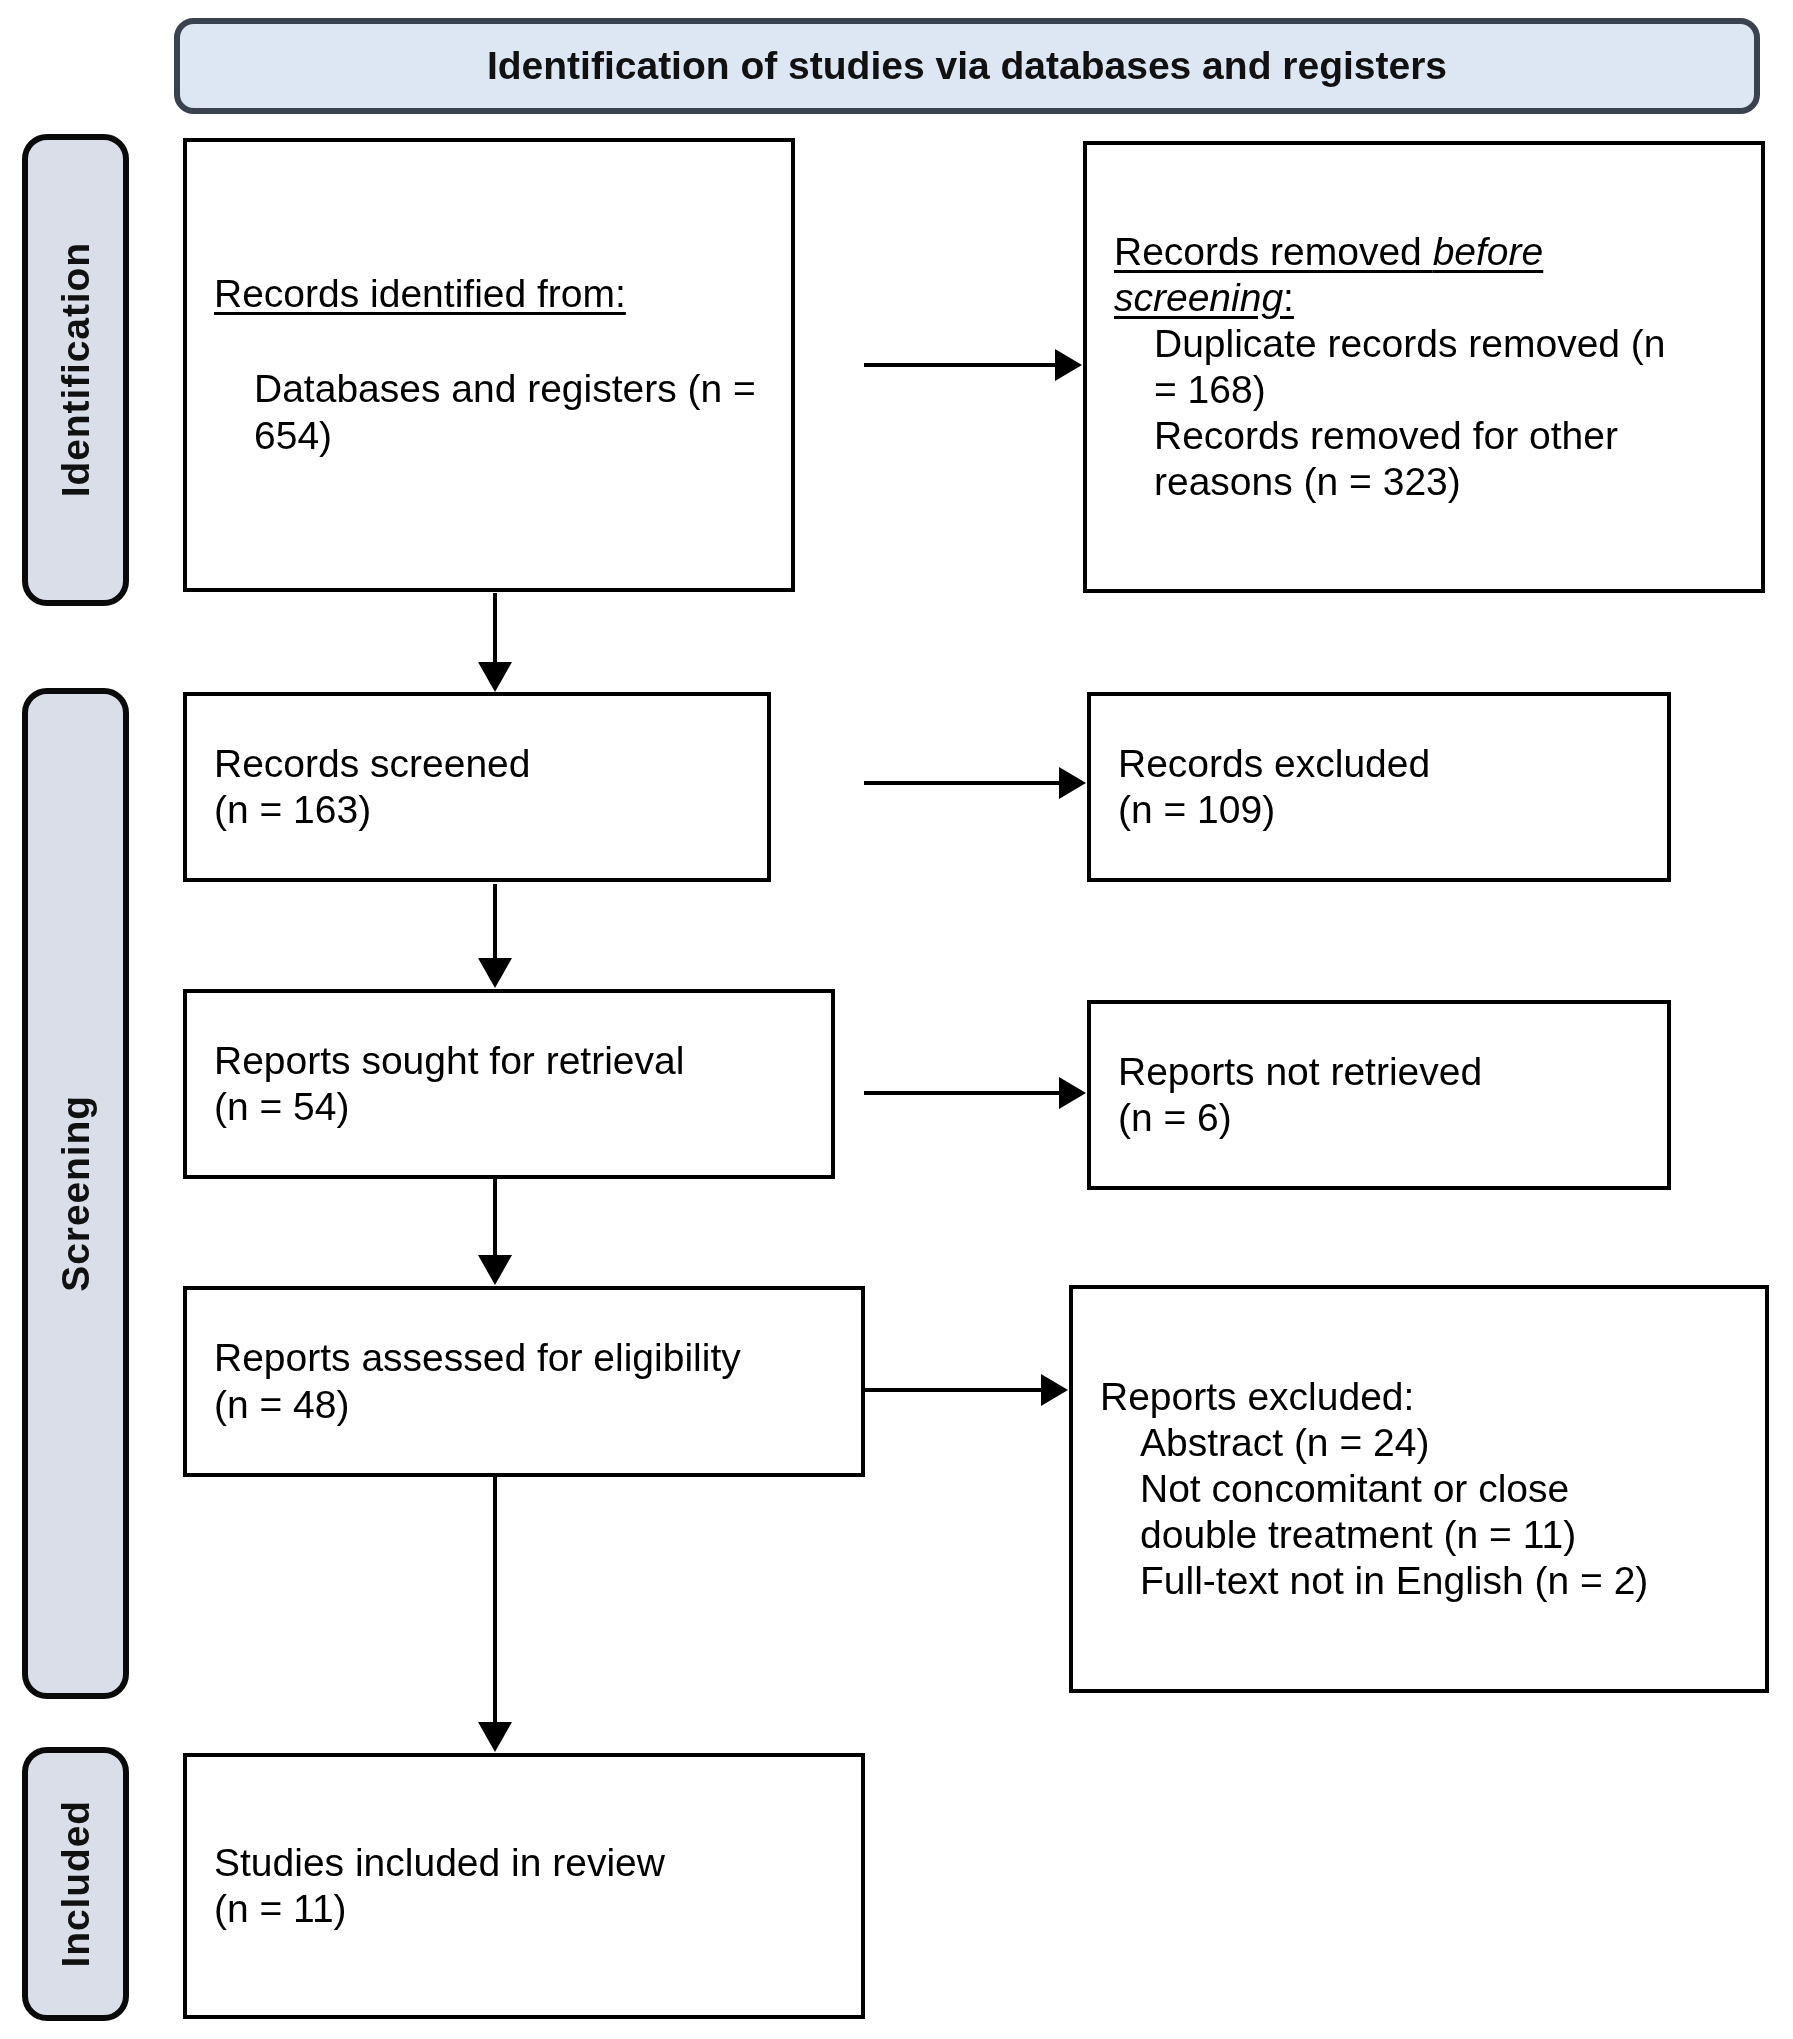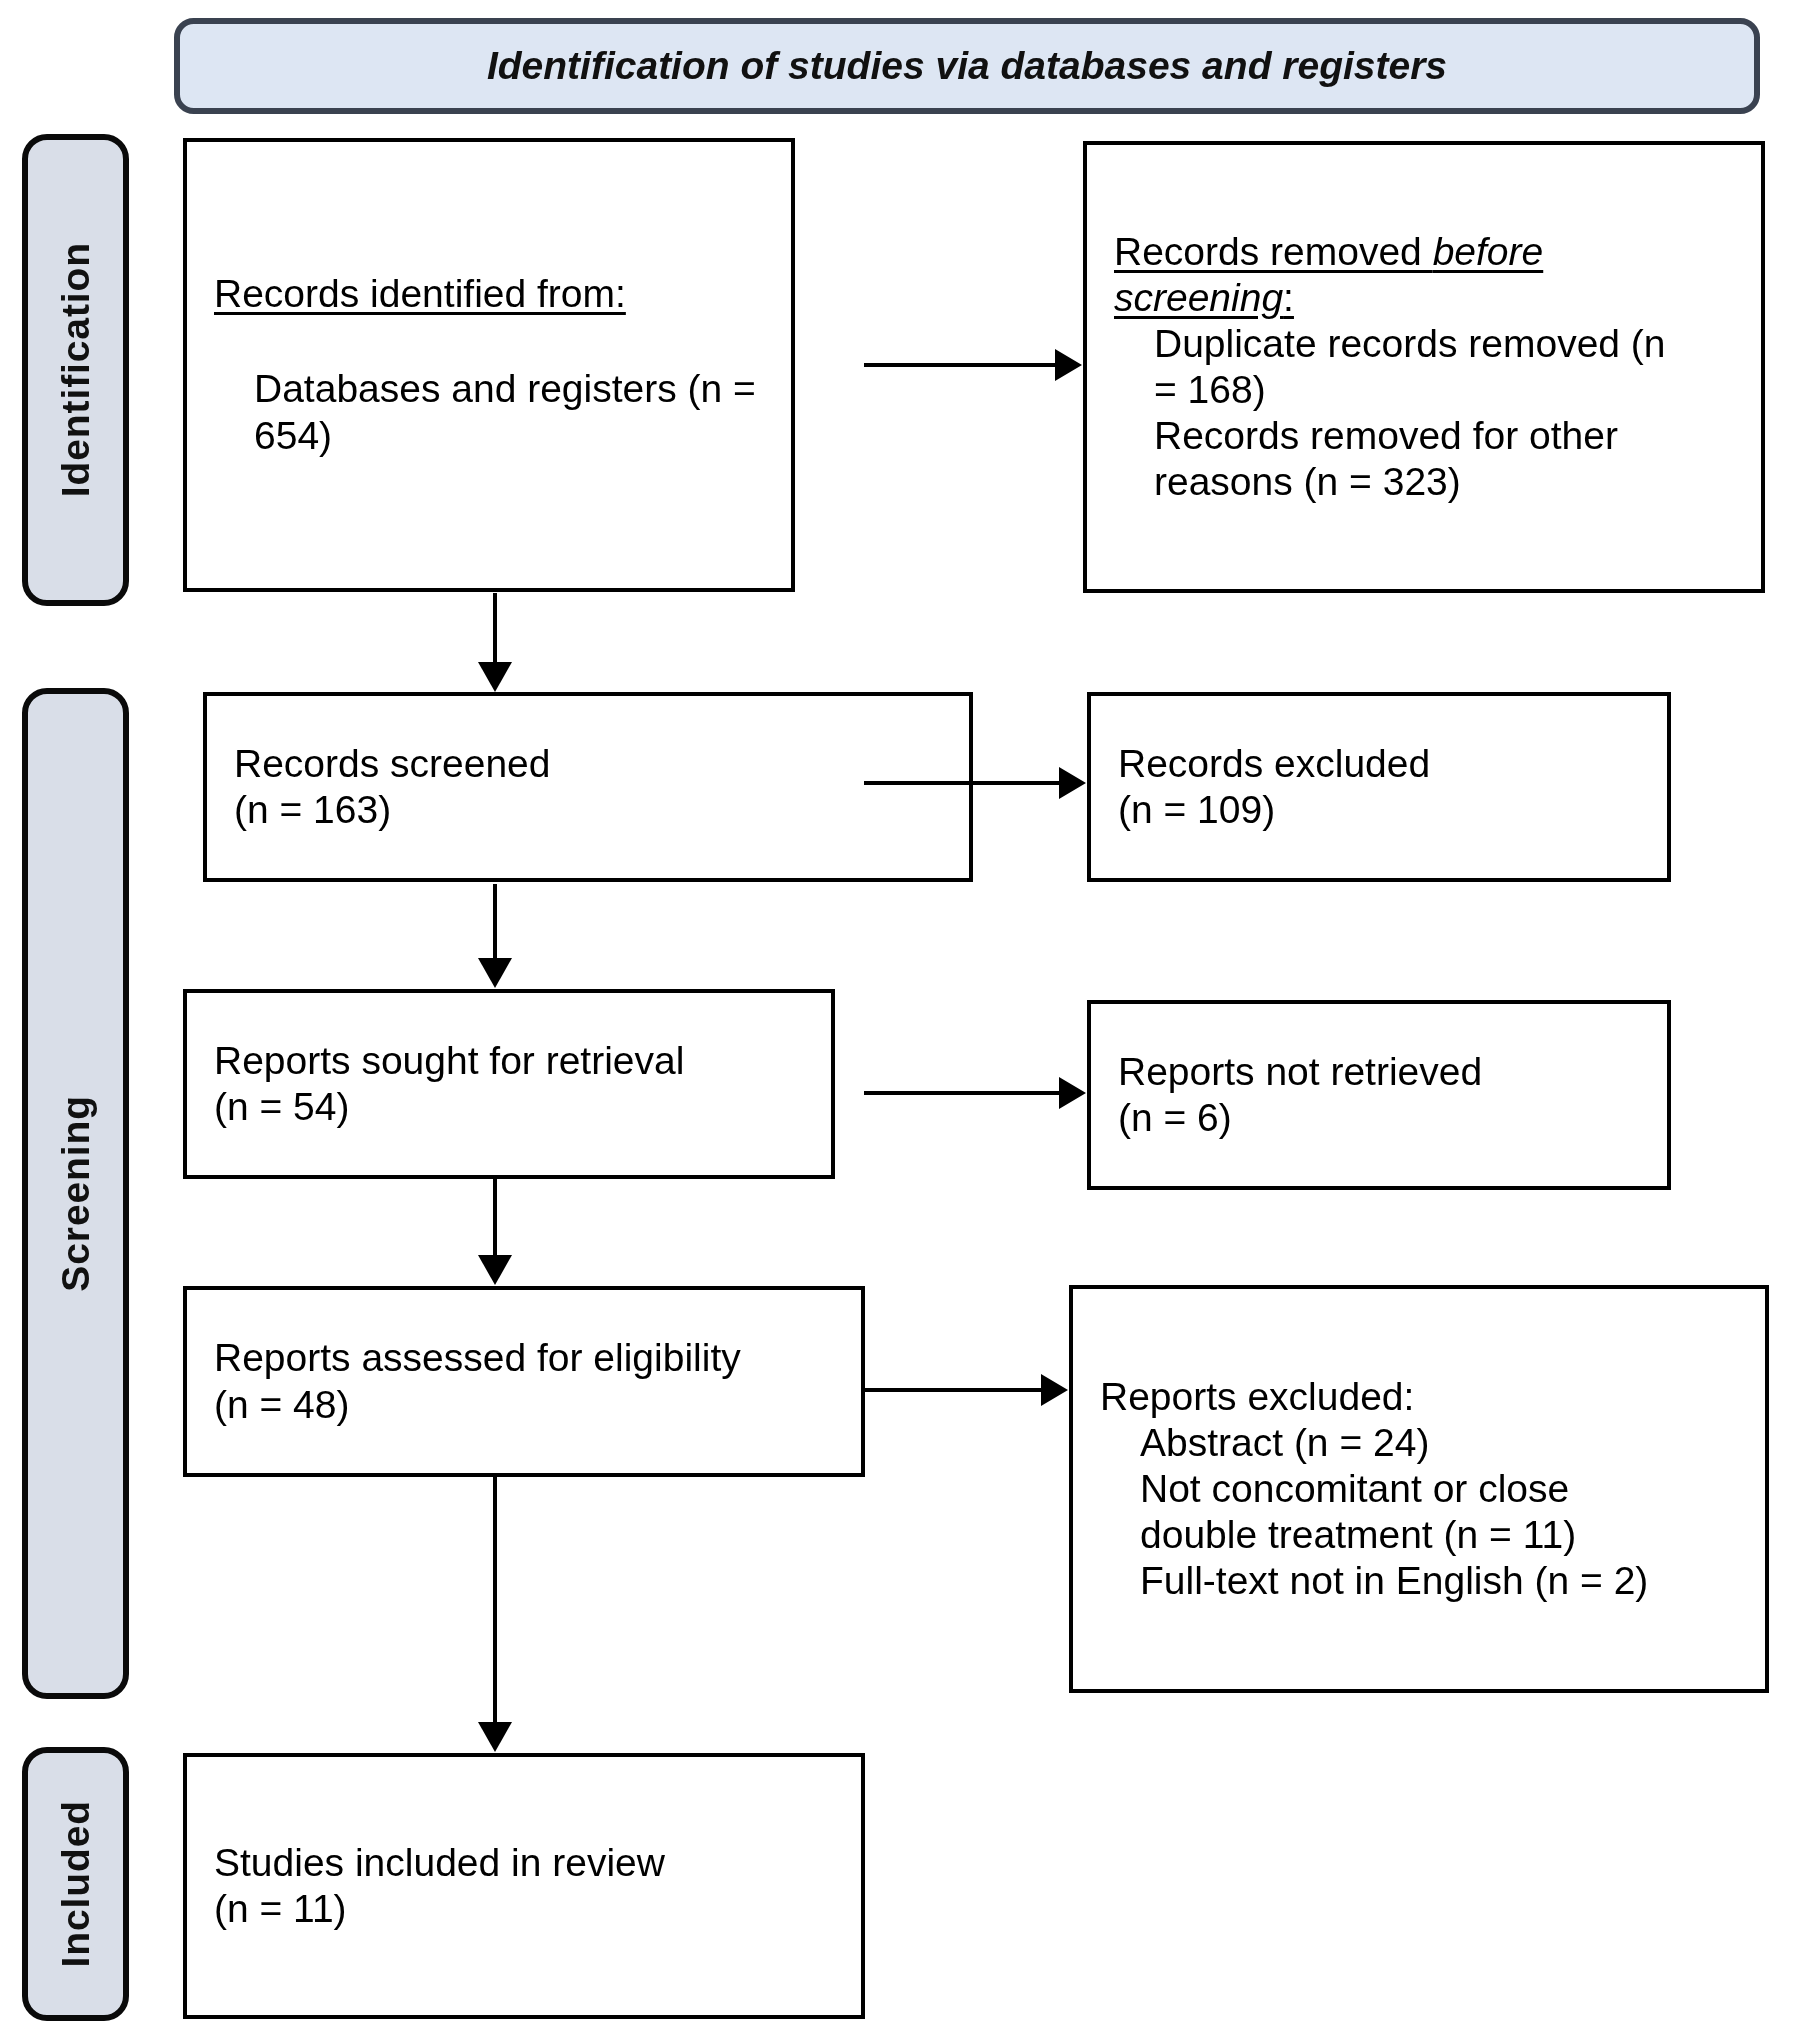--- a/index.html
+++ b/index.html
@@ -21,21 +21,20 @@
     background: #dde6f3;
     border: 6.2px solid #3a4250;
     border-radius: 19.6px;
     box-sizing: border-box;
     display: flex;
     align-items: center;
     justify-content: center;
     font-size: 39px;
     font-weight: bold;
     color: #111111;
-    font-style: italic;
   }
 
   
   .stage {
     position: absolute;
     left: 22px;
     width: 107px;
     background: #d9dee8;
     border: 6.2px solid #0a0a0a;
     border-radius: 25px;
@@ -71,21 +70,21 @@
     line-height: 1.18;
   }
   .u { text-decoration: underline; text-underline-offset: 4.5px; }
   .it { font-style: italic; }
   .narrow { max-width: 544px; }
   .indent { margin-left: 40px; max-width: 544px; }
   .gap { margin-top: 49px; }
 
   #box-records-identified { left: 183px;  top: 138px;  width: 612px; height: 454px; }
   #box-records-removed    { left: 1083px; top: 141px;  width: 682px; height: 452px; }
-  #box-records-screened   { left: 183px;  top: 692px;  width: 770px; height: 190px; margin-left: 20px; }
+  #box-records-screened   { left: 183px;  top: 692px;  width: 588px; height: 190px; }
   #box-records-excluded   { left: 1087px; top: 692px;  width: 584px; height: 190px; }
   #box-reports-sought     { left: 183px;  top: 989px; width: 652px; height: 190px; }
   #box-reports-not-retrieved { left: 1087px; top: 1000px; width: 584px; height: 190px; }
   #box-reports-assessed   { left: 183px;  top: 1286px; width: 682px; height: 191px; }
   #box-reports-excluded   { left: 1069px; top: 1285px; width: 700px; height: 408px; }
   #box-studies-included   { left: 183px;  top: 1753px; width: 682px; height: 266px; }
 
   
   .arrow-v { position: absolute; width: 3.6px; background: #000000; }
   .arrow-v::after {

